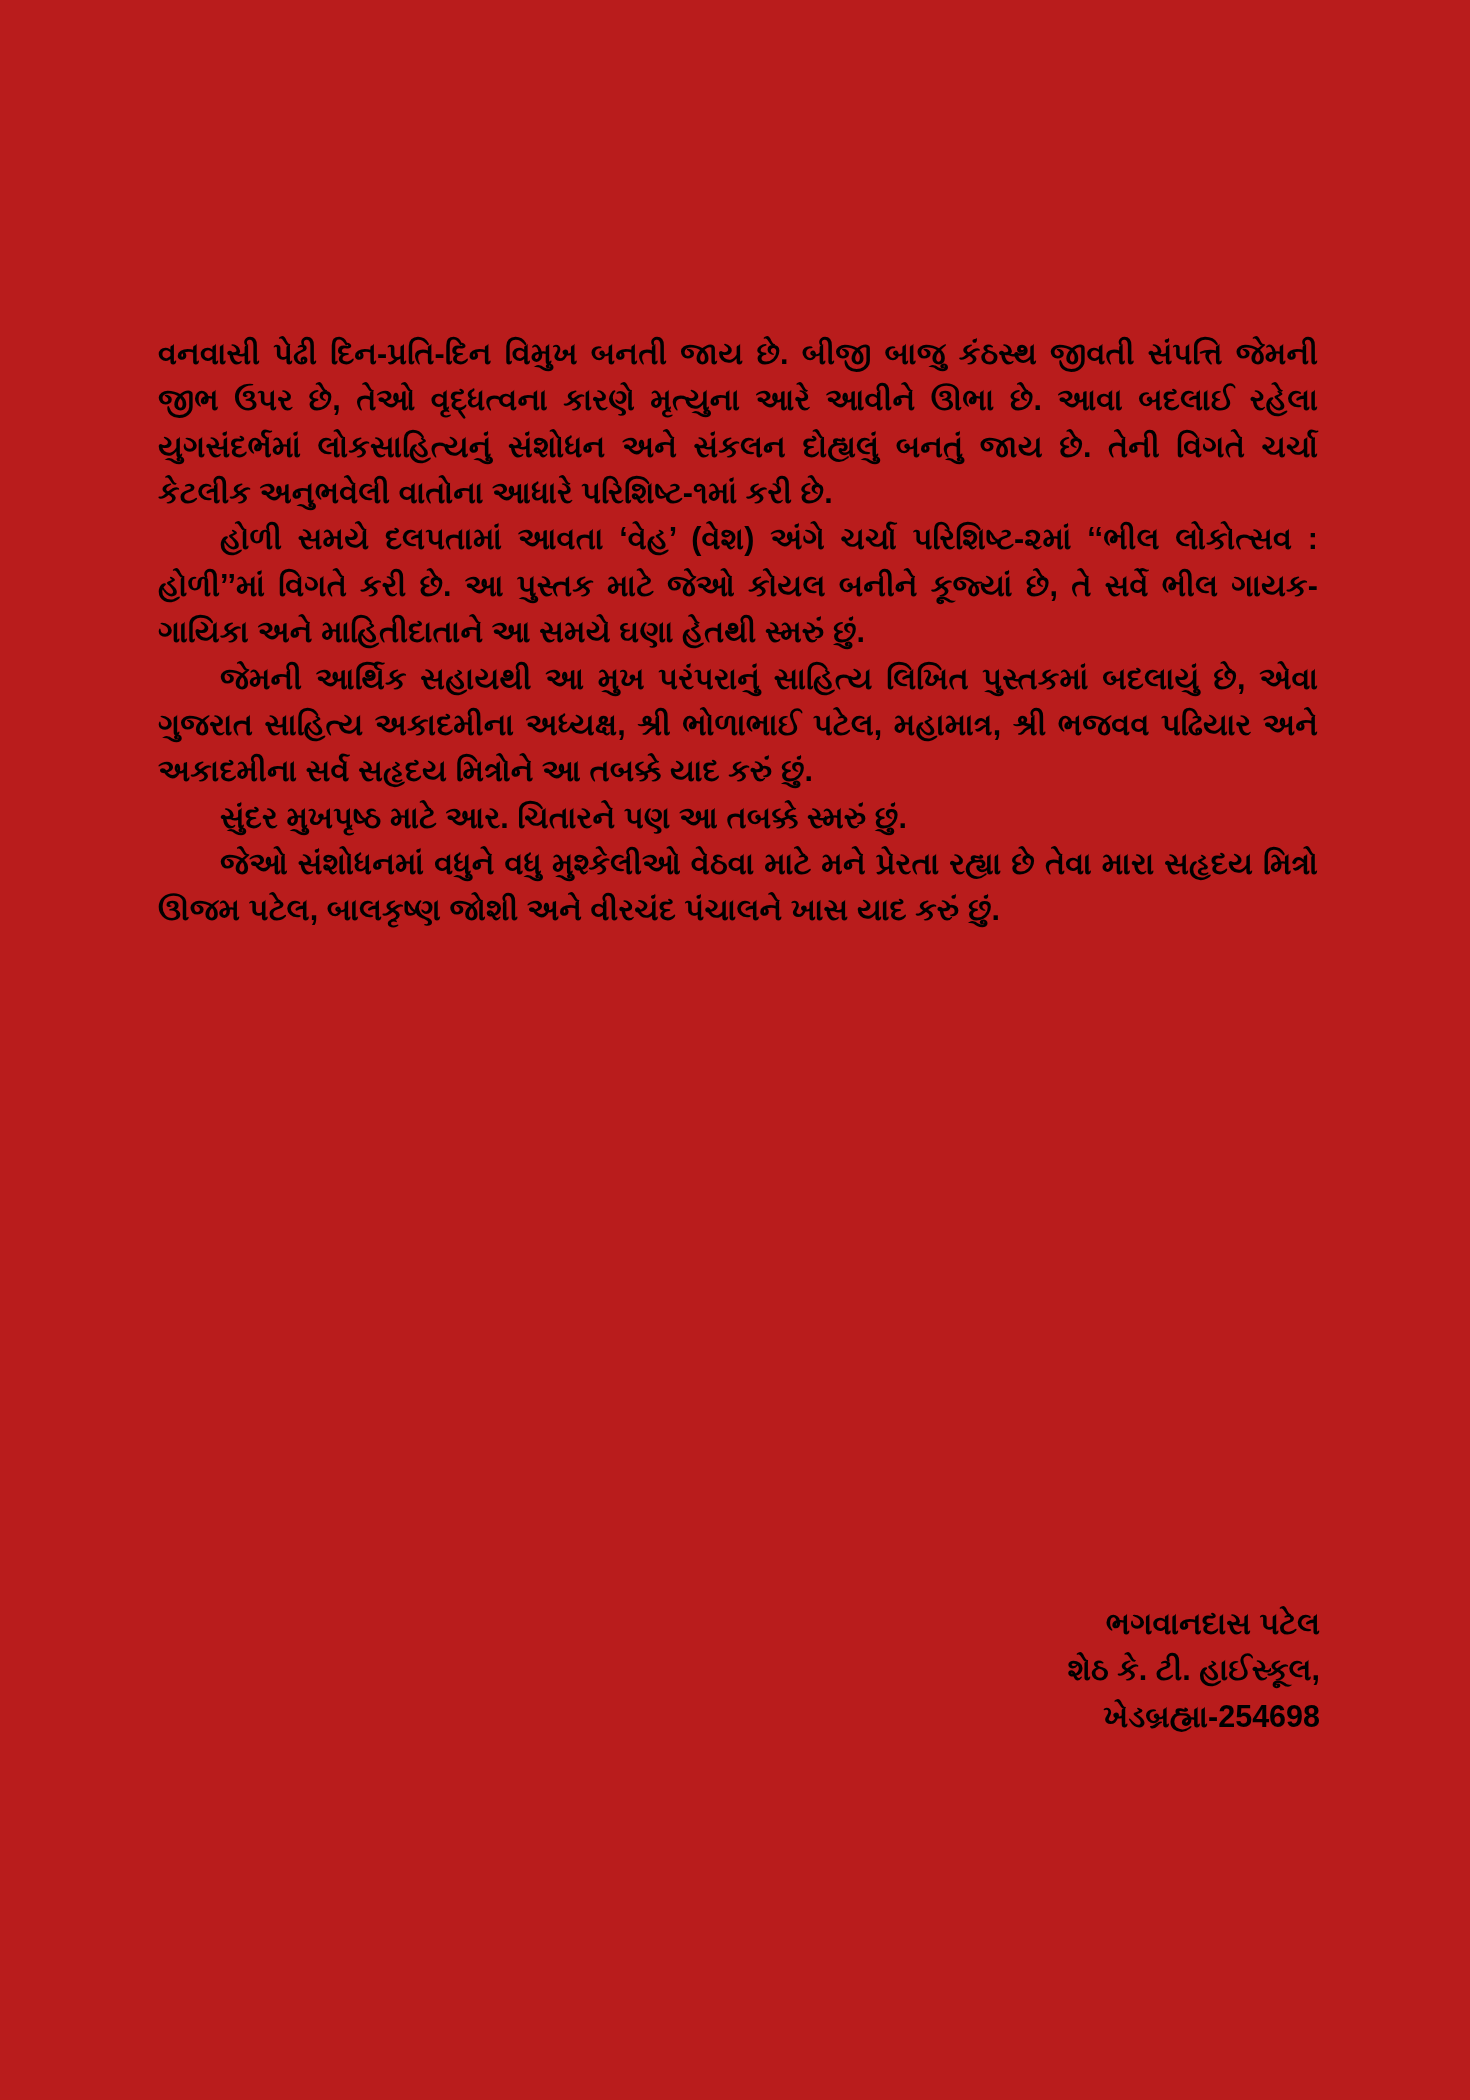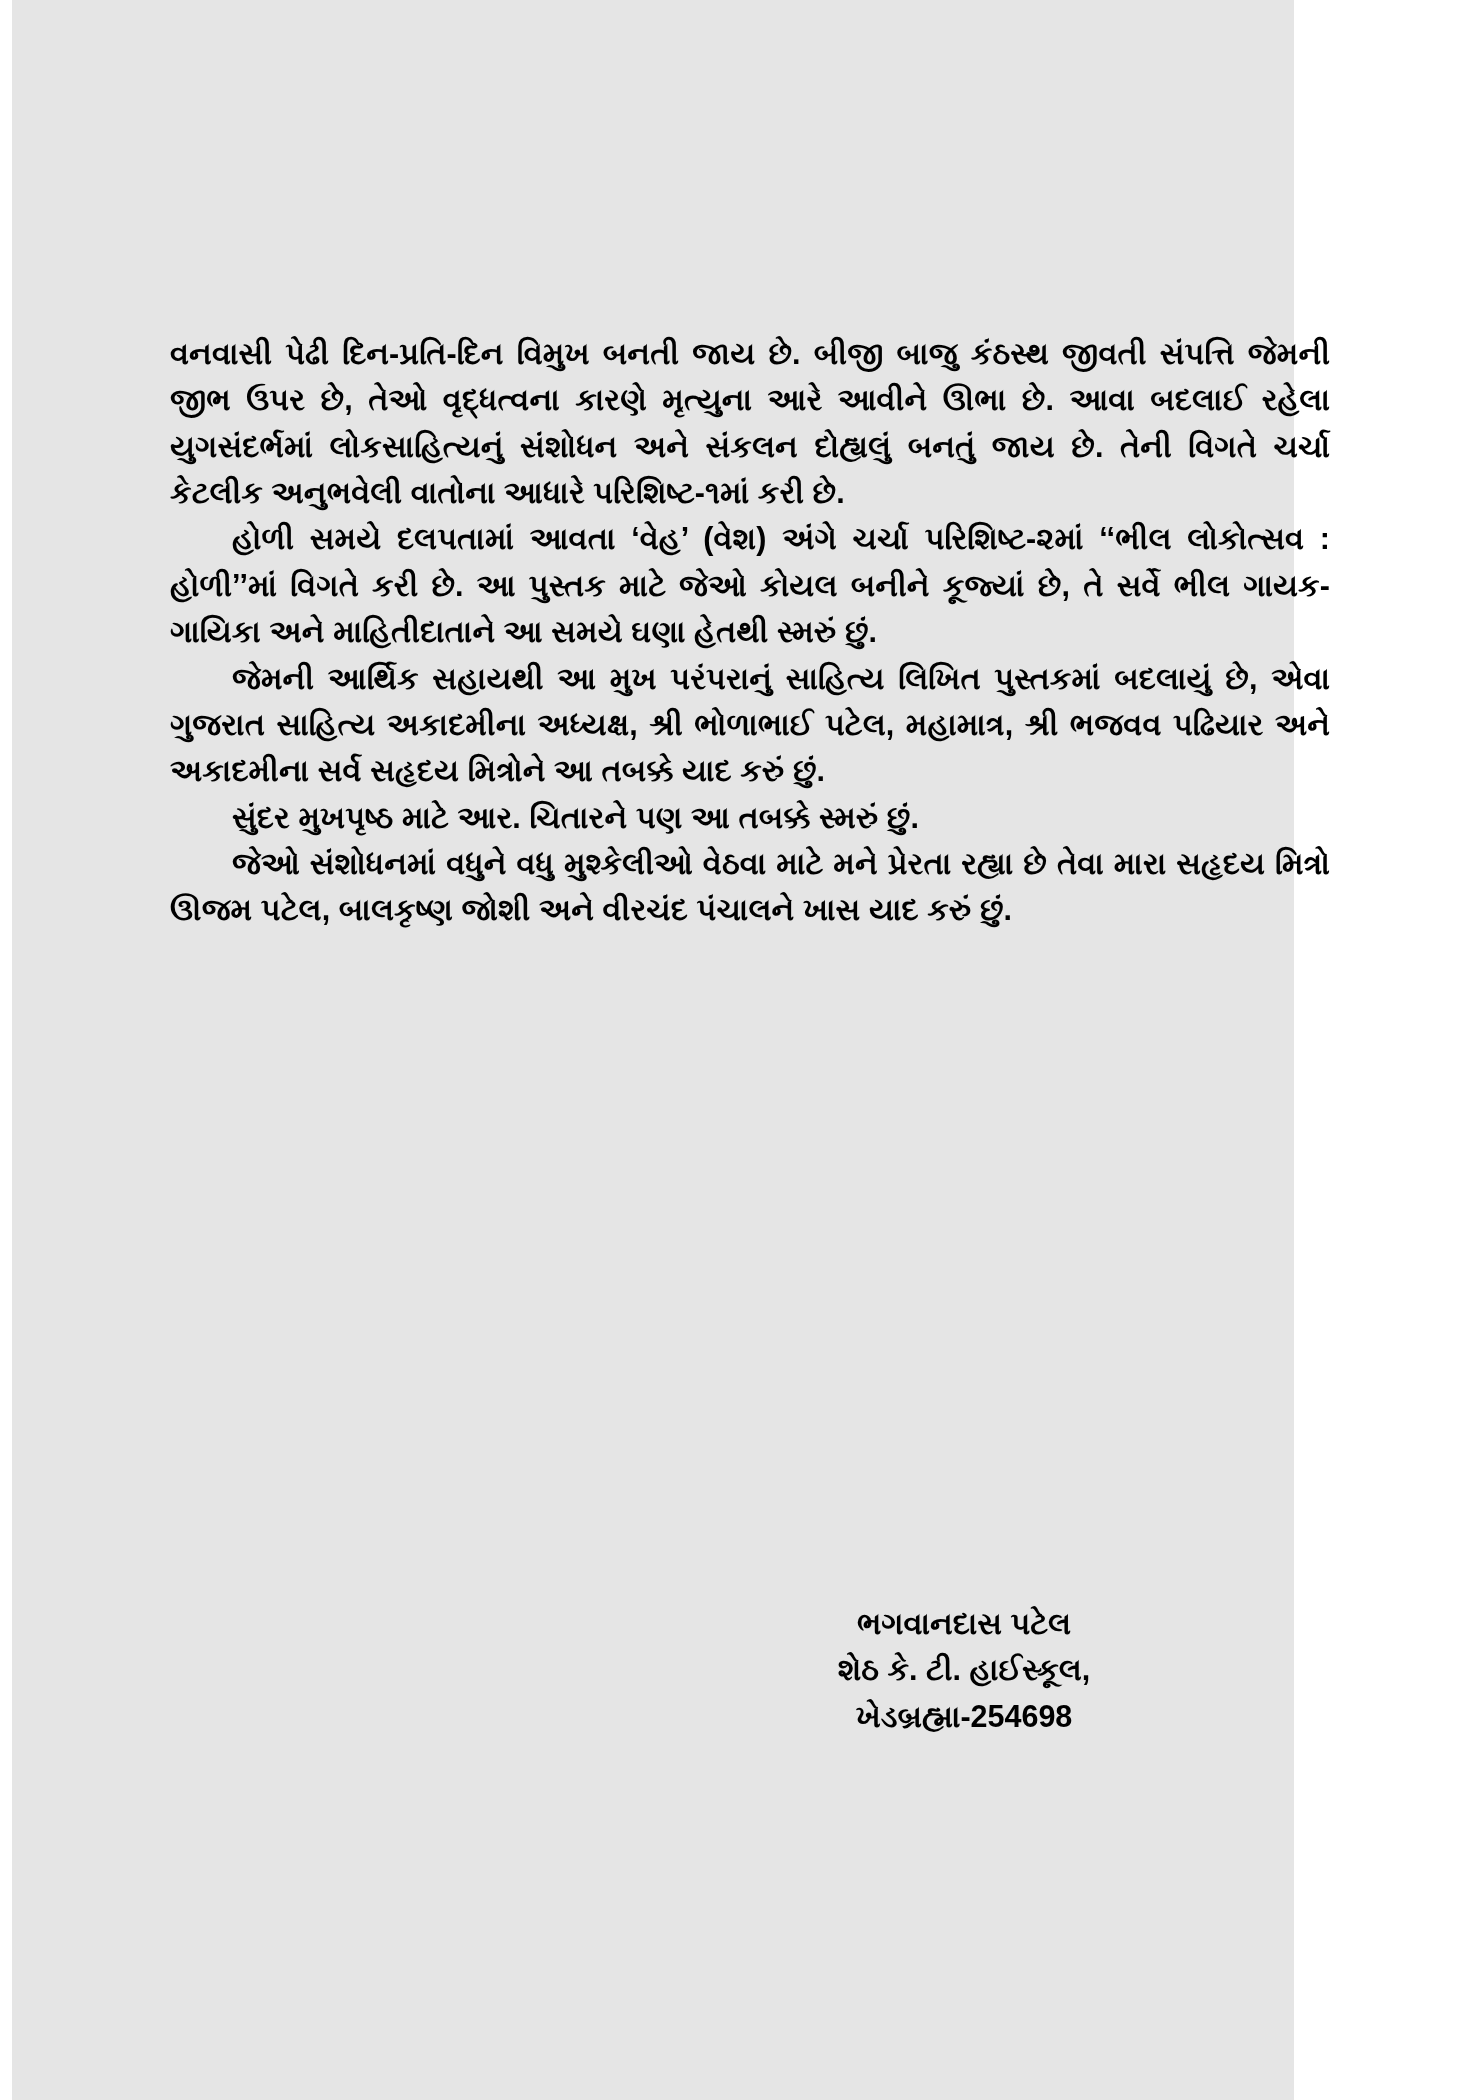--- a/index.html
+++ b/index.html
@@ -10,25 +10,25 @@
   body {
     width: 1470px;
     height: 2100px;
     font-family: "Liberation Sans", sans-serif;
     color: #000000;
     position: relative;
     overflow: hidden;
   }
   .page {
     position: absolute;
-    left: 12px;
+    left: 0;
     top: 0;
-    width: 1282px;
+    width: 1470px;
     height: 2100px;
-    background: #e5e5e5;
+    background: #b91c1c;
   }
   .text-block {
     position: absolute;
     left: 158px;
     top: 330px;
     width: 1160px;
   }
   .para {
     font-size: 30.5px;
     line-height: 1.52;
@@ -47,21 +47,21 @@
     right: 150px;
     top: 1600px;
     width: 520px;
     text-align: left;
   }
   .sig-line {
     font-size: 30.5px;
     line-height: 1.52;
     font-weight: 600;
     white-space: nowrap;
-    text-align: center;
+    text-align: right;
     padding-left: 160px;
   }
 </style>
 </head>
 <body>
 
 <div class="page">
 
   <div class="text-block">
     <p class="para">વનવાસી પેઢી દિન-પ્રતિ-દિન વિમુખ બનતી જાય છે. બીજી બાજુ કંઠસ્થ જીવતી સંપત્તિ જેમની જીભ ઉપર છે, તેઓ વૃદ્ધત્વના કારણે મૃત્યુના આરે આવીને ઊભા છે. આવા બદલાઈ રહેલા યુગસંદર્ભમાં લોકસાહિત્યનું સંશોધન અને સંકલન દોહ્યલું બનતું જાય છે. તેની વિગતે ચર્ચા કેટલીક અનુભવેલી વાતોના આધારે પરિશિષ્ટ-૧માં કરી છે.</p>

